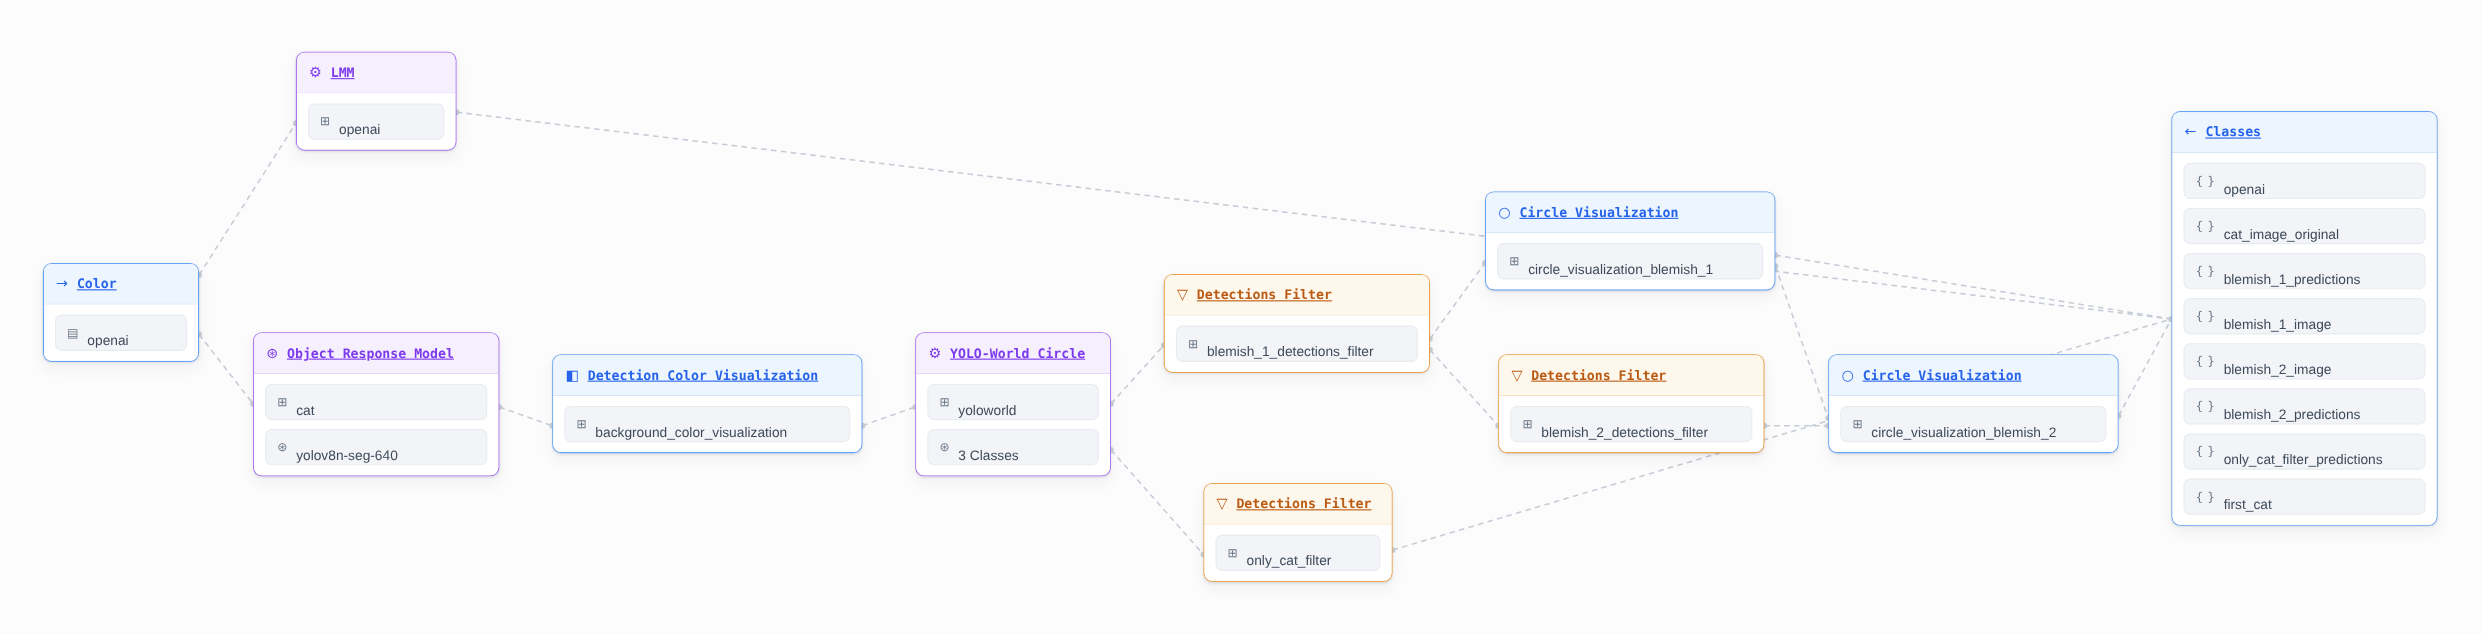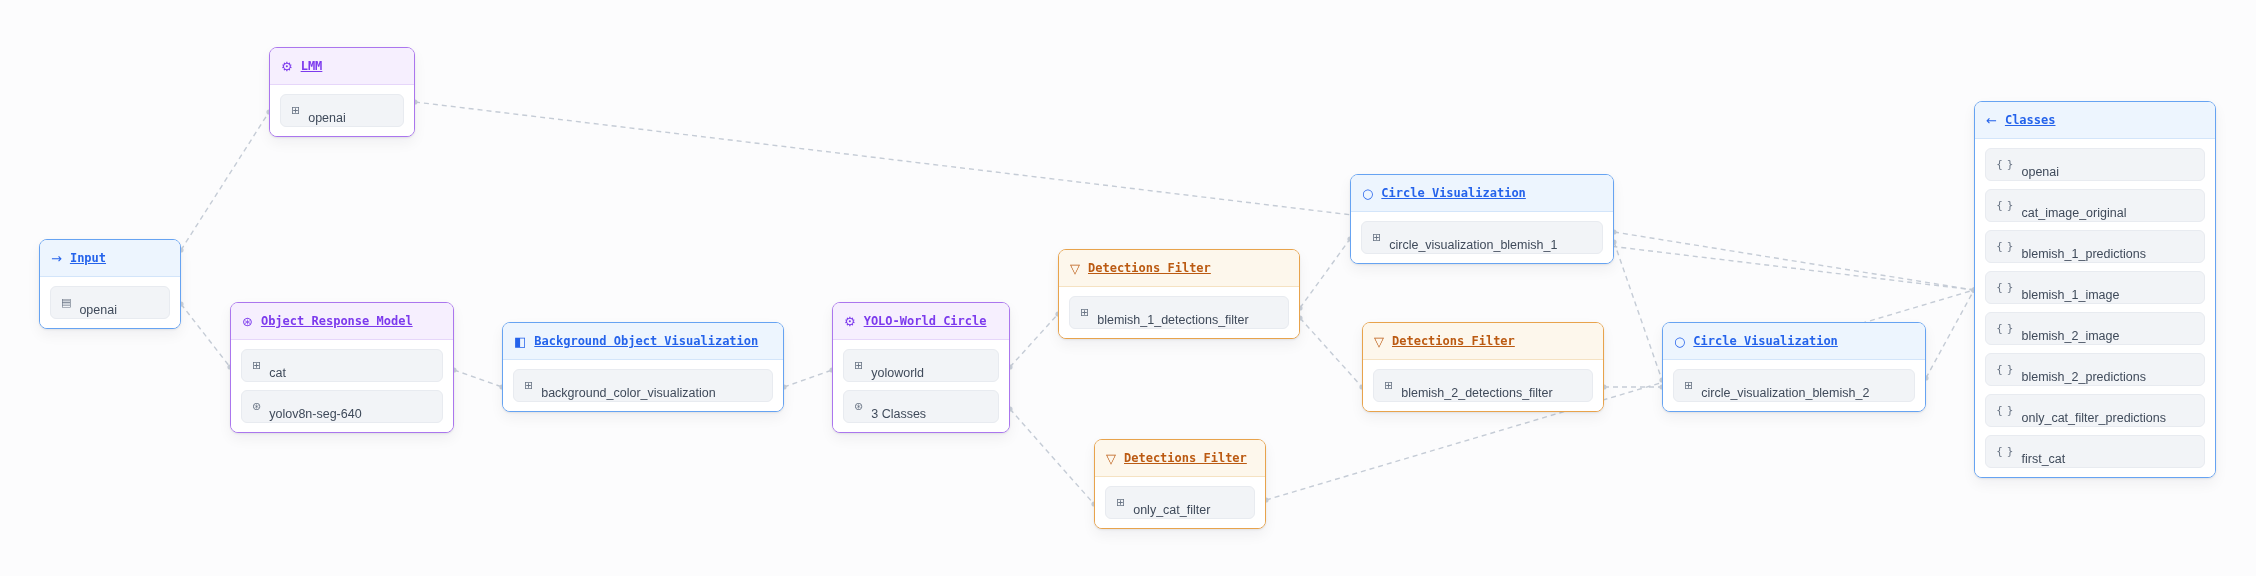--- a/index.html
+++ b/index.html
@@ -144,21 +144,21 @@
       <circle cx="1926" cy="378" r="2.6" fill="#c9d0da"></circle>
       <circle cx="1974" cy="290" r="2.6" fill="#c9d0da"></circle>
       <line x1="1266" y1="500" x2="1974" y2="290" class="edge-line" stroke="#c5ccd6"></line>
       <circle cx="1266" cy="500" r="2.6" fill="#c9d0da"></circle>
       <circle cx="1974" cy="290" r="2.6" fill="#c9d0da"></circle>
     </svg>
   <div id="nodes">
       <div class="node" style="left: 39px; top: 239px; width: 142px; border-color: rgb(102, 163, 242);">
         <div class="node-header" style="background: rgb(237, 245, 254); border-bottom-color: rgb(211, 229, 250); color: rgb(37, 99, 235);">
           <span class="node-icon">→</span>
-          <span class="node-title">Input</span>
+          <span class="node-title">Color</span>
         </div>
         <div class="node-body">
           <div class="node-item">
             <span class="item-icon">▤</span>
             <span class="item-label">openai</span>
           </div>
         </div>
       </div>
       <div class="node" style="left: 269px; top: 47px; width: 146px; border-color: rgb(171, 118, 238);">
         <div class="node-header" style="background: rgb(246, 239, 254); border-bottom-color: rgb(230, 214, 250); color: rgb(124, 58, 237);">
@@ -184,21 +184,21 @@
           </div>
           <div class="node-item">
             <span class="item-icon">⊛</span>
             <span class="item-label">yolov8n-seg-640</span>
           </div>
         </div>
       </div>
       <div class="node" style="left: 502px; top: 322px; width: 282px; border-color: rgb(102, 163, 242);">
         <div class="node-header" style="background: rgb(237, 245, 254); border-bottom-color: rgb(211, 229, 250); color: rgb(37, 99, 235);">
           <span class="node-icon">◧</span>
-          <span class="node-title">Background Object Visualization</span>
+          <span class="node-title">Detection Color Visualization</span>
         </div>
         <div class="node-body">
           <div class="node-item">
             <span class="item-icon">⊞</span>
             <span class="item-label">background_color_visualization</span>
           </div>
         </div>
       </div>
       <div class="node" style="left: 832px; top: 302px; width: 178px; border-color: rgb(171, 118, 238);">
         <div class="node-header" style="background: rgb(246, 239, 254); border-bottom-color: rgb(230, 214, 250); color: rgb(124, 58, 237);">

